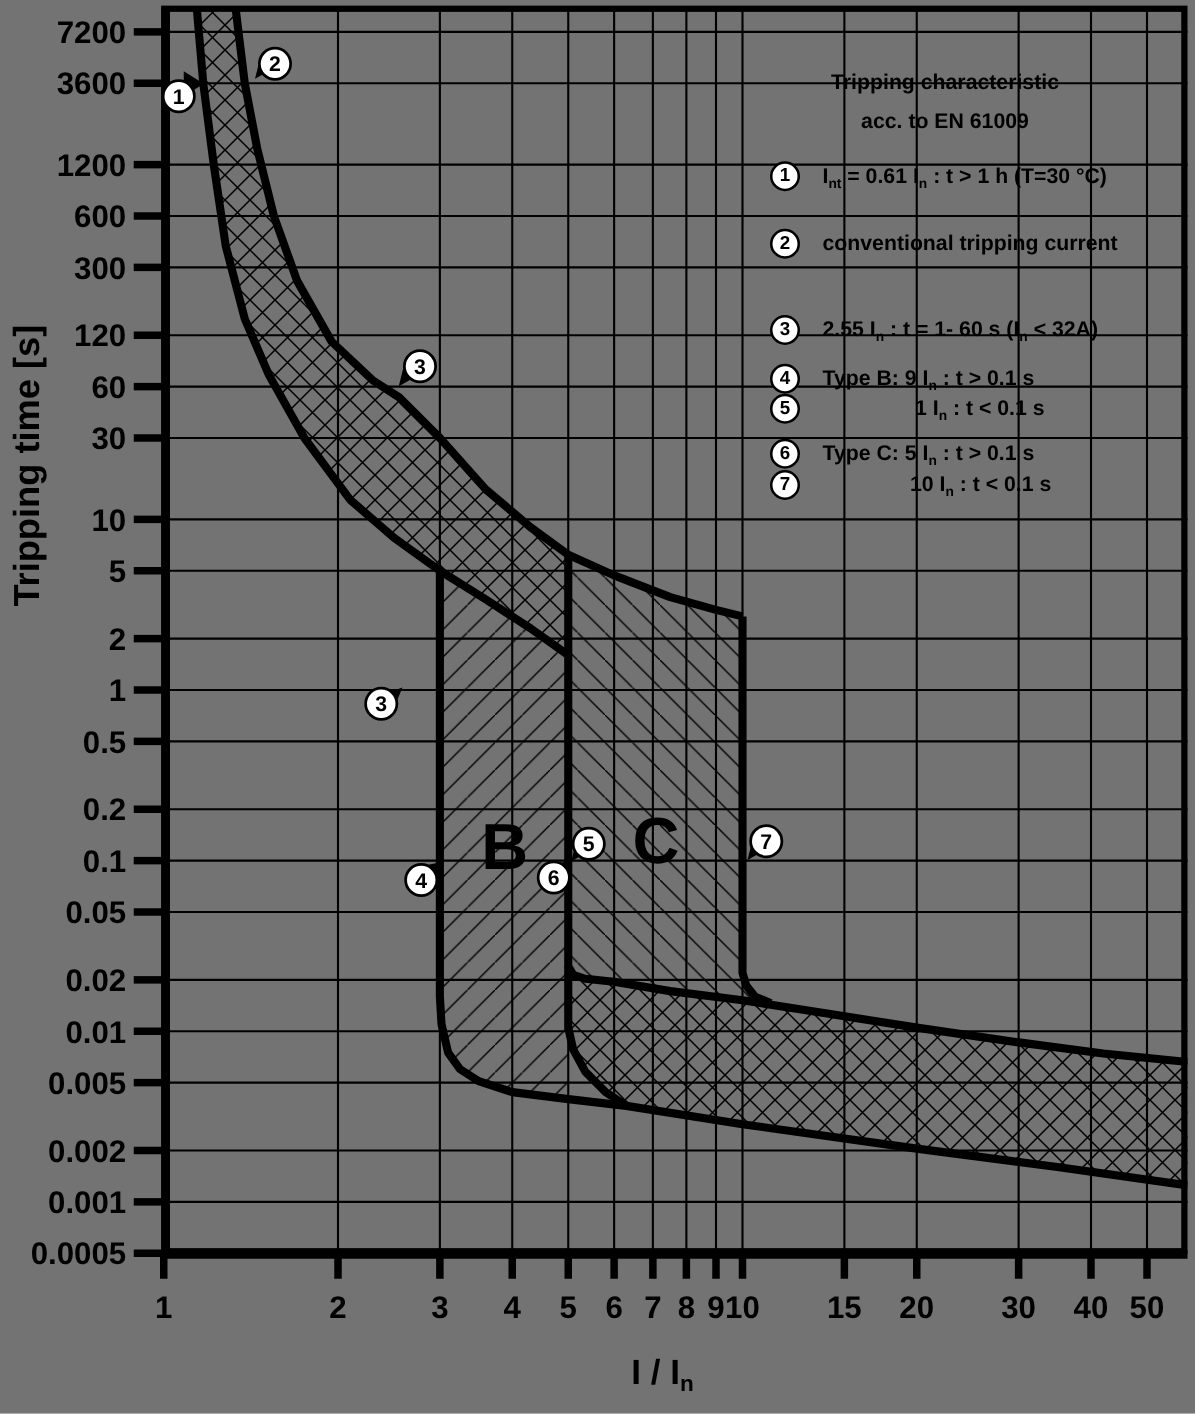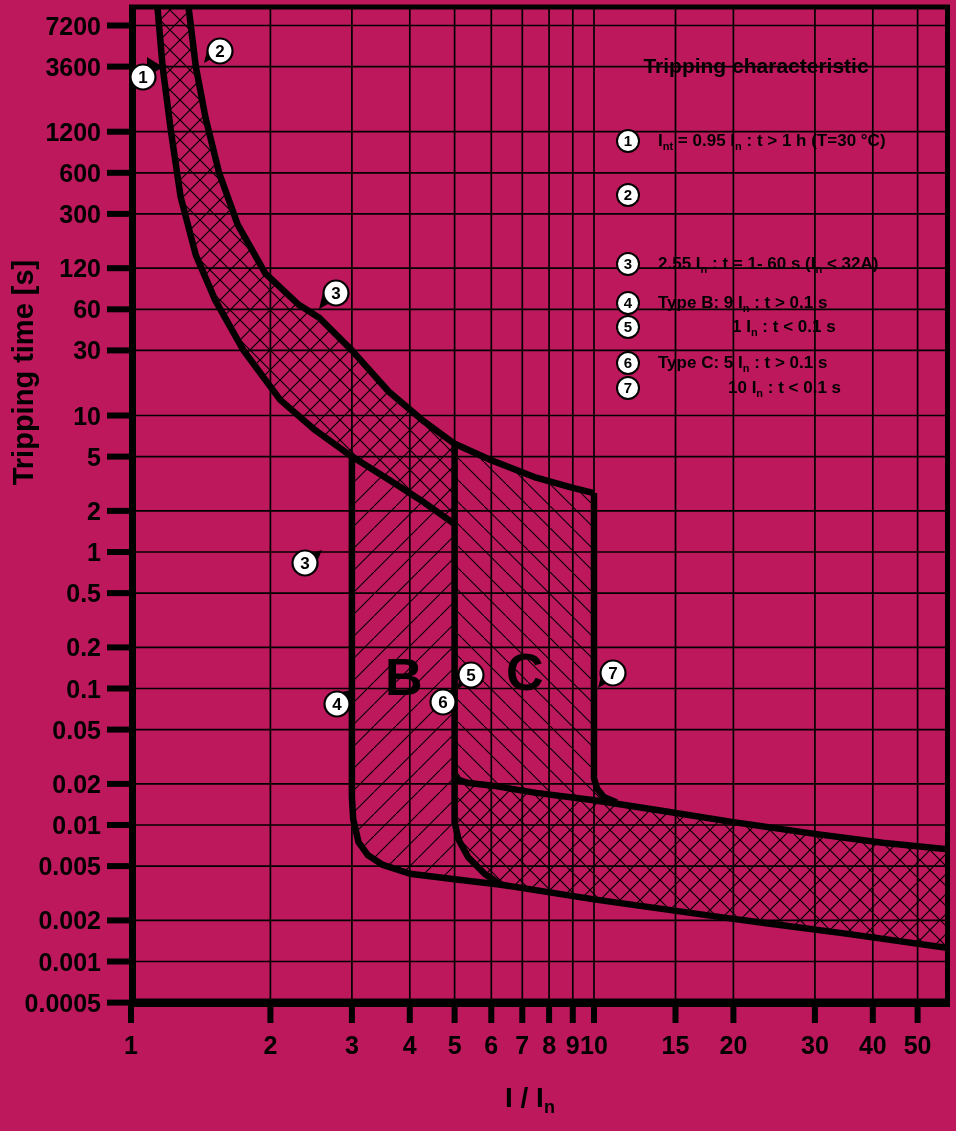--- a/index.html
+++ b/index.html
@@ -1,20 +1,20 @@
 <!DOCTYPE html>
 <html><head>
 <meta charset="utf-8">
 <style>
   html,body{margin:0;padding:0;background:#fff;}
-  #stage{position:relative;width:956px;height:1131px;background:#be185d;overflow:hidden;
+  #stage{position:relative;width:956px;height:1131px;background:#737373;overflow:hidden;
          font-family:"Liberation Sans",sans-serif;color:#000;}
   #plot-svg-holder{position:absolute;left:0;top:0;width:956px;height:1131px;}
   .title-block{position:absolute;left:560px;top:50px;width:392px;text-align:center;}
-  .title-block div{font-size:21px;font-weight:bold;line-height:31px;}
+  .title-block div{font-size:17px;font-weight:bold;line-height:31px;}
   .legend{position:absolute;left:0;top:0;}
   .legend-item{position:absolute;}
   .lg-circ{position:absolute;box-sizing:border-box;width:24px;height:24px;border:2px solid #000;
            border-radius:50%;text-align:center;font-size:15px;font-weight:bold;line-height:20px;background:#fff;}
   .lg-text{position:absolute;white-space:nowrap;font-size:17px;font-weight:bold;}
   .lg-line{height:22px;line-height:22px;}
   .sub{font-size:11px;position:relative;top:4px;font-weight:bold;margin-top:44px;}
   .y-title{position:absolute;left:-142px;top:356px;width:330px;text-align:center;
            font-size:29px;font-weight:bold;transform:rotate(-90deg);}
   .x-title{position:absolute;left:505px;top:1082px;font-size:28px;font-weight:bold;white-space:nowrap;}
@@ -218,32 +218,34 @@
           <circle cx="613" cy="673" r="12.5" fill="#fff" stroke="#000" stroke-width="2.2"></circle>
           <text x="613" y="679" text-anchor="middle" font-family="Liberation Sans,sans-serif" font-size="17" font-weight="bold" fill="#000">7</text>
         </g>
       </svg></div>
 
   <div class="y-title">Tripping time [s]</div>
   <div class="x-title"><span>I / I</span><span class="sub">n</span></div>
 
   <div class="title-block">
     <div>Tripping characteristic</div>
+    <div>acc. to EN 61009</div>
   </div>
 
   <div class="legend">
       <div class="legend-item">
         <span class="lg-circ" style="left: 616px; top: 129px;">1</span>
         <div class="lg-text" style="left: 658px; top: 130px;">
-          <div class="lg-line"><span>I</span><span class="sub">nt</span><span> = 0.95 I</span><span class="sub">n</span><span> :  t &gt; 1 h   (T=30 °C)</span></div>
+          <div class="lg-line"><span>I</span><span class="sub">nt</span><span> = 0.61 I</span><span class="sub">n</span><span> :  t &gt; 1 h   (T=30 °C)</span></div>
         </div>
       </div>
       <div class="legend-item">
         <span class="lg-circ" style="left: 616px; top: 183px;">2</span>
         <div class="lg-text" style="left: 658px; top: 184px;">
+          <div class="lg-line"><span>conventional tripping current</span></div>
         </div>
       </div>
       <div class="legend-item">
         <span class="lg-circ" style="left: 616px; top: 252px;">3</span>
         <div class="lg-text" style="left: 658px; top: 253px; text-align: right;">
           <div class="lg-line"><span>2.55 I</span><span class="sub">n</span><span> : t = 1- 60 s (I</span><span class="sub">n</span><span> &lt; 32A)</span></div>
         </div>
       </div>
       <div class="legend-item">
         <span class="lg-circ" style="left: 616px; top: 291px;">4</span>

